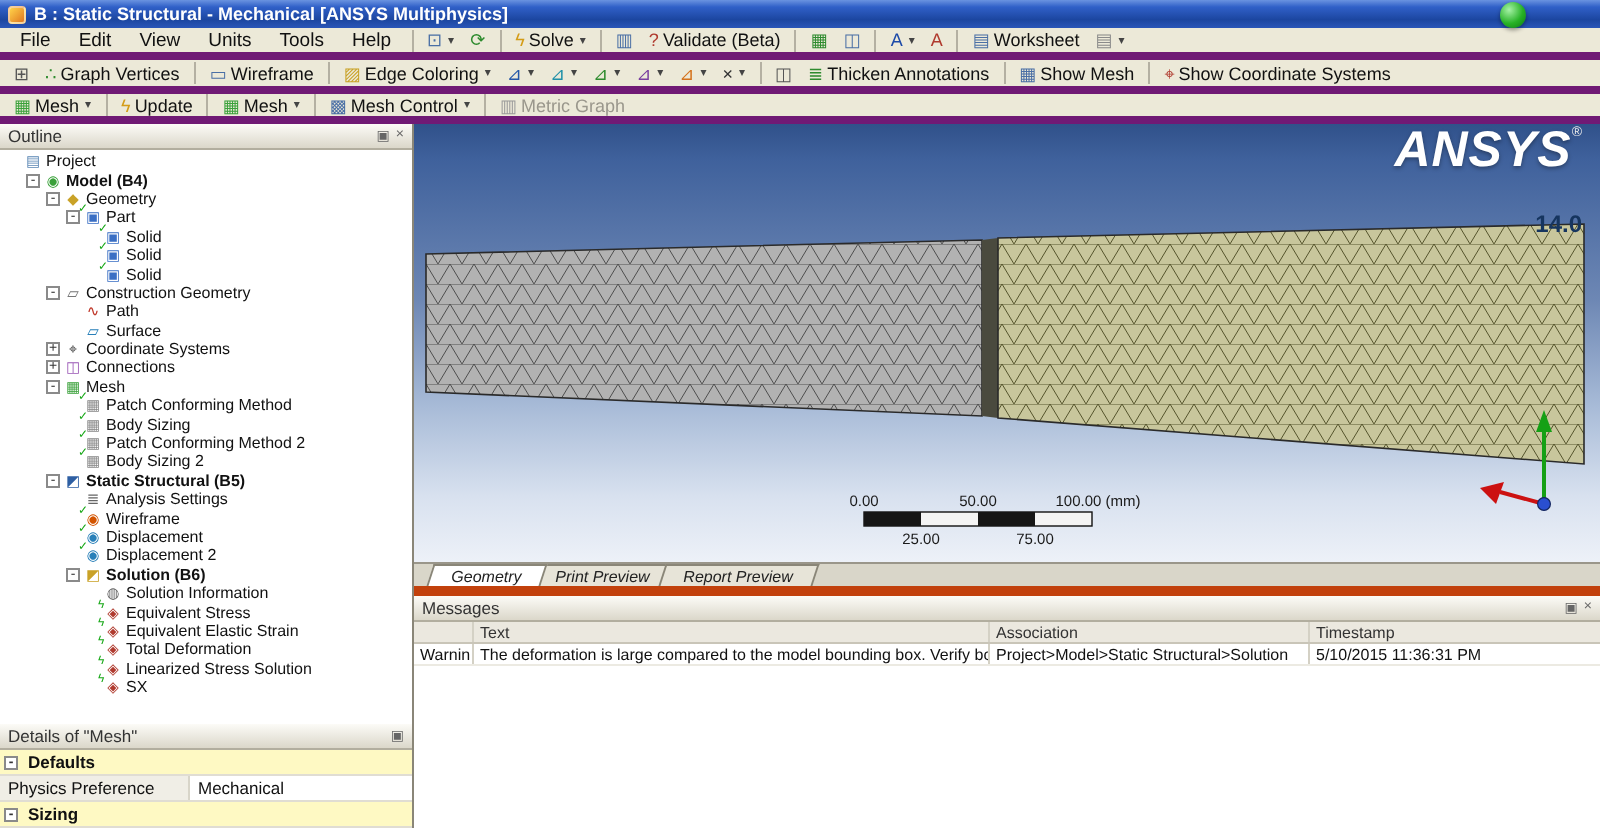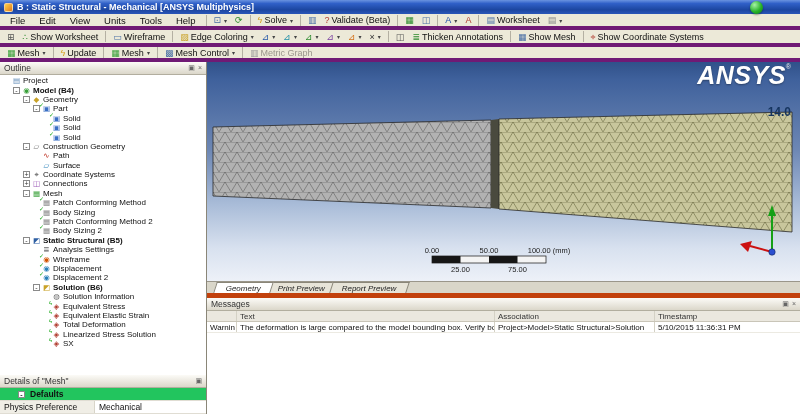--- a/index.html
+++ b/index.html
@@ -31,21 +31,21 @@
   .trow{display:flex;align-items:center;height:9.4px;white-space:nowrap;font-size:8px;line-height:9px}
   .exp{width:7px;height:7px;flex:none;border:1px solid #8a8a8a;background:#fff;font-size:7px;line-height:5px;text-align:center;color:#333;margin-right:2px}
   .exps{width:9px;flex:none}
   .tico{position:relative;width:9px;flex:none;text-align:center;font-size:7.5px;line-height:9px}
   .badge{position:absolute;left:-3px;top:-3px;font-size:6px;color:#18a818}
   .tlabel{margin-left:2px}
   .tlabel.b{font-weight:bold}
 
   .details{flex:none}
   .drow{display:flex;height:13px;border-bottom:1px solid #e0ddd3;font-size:8.5px;align-items:center}
-  .drow.section{background:#22c55e;font-weight:bold;padding-left:18px}
+  .drow.section{background:#fef9c3;font-weight:bold;padding-left:2px}
   .dlabel{width:95px;flex:none;background:#f0eee6;height:100%;display:flex;align-items:center;padding-left:4px;border-right:1px solid #d8d5c9}
   .dval{flex:1;display:flex;align-items:center;padding-left:4px;background:#fff;height:100%}
 
   .right{flex:1;display:flex;flex-direction:column;min-width:0}
   .viewport{height:219px;flex:none;position:relative;background:linear-gradient(180deg,#30518a 0%,#3f619c 8%,#6d87b4 40%,#a9bcd8 65%,#d8e1ef 85%,#edf1f8 100%)}
   .vpsvg{position:absolute;inset:0;width:100%;height:100%}
   .logo{position:absolute;top:1px;right:9px;text-align:right;line-height:1;z-index:5}
   .logo .brand{font-size:25px;font-weight:bold;font-style:italic;color:#fff;letter-spacing:.5px;text-shadow:0 1px 2px rgba(0,0,0,.35)}
   .logo .reg{font-size:7px;color:#eaeaea;vertical-align:top}
   .logo .ver{font-size:12px;font-weight:bold;color:#16355f;margin-top:18px}
@@ -128,21 +128,21 @@
       <span class="g" style="color: rgb(138, 138, 138);">▤</span>
       <span class="dd">▾</span>
     </span>
   </div>
 <div class="tbar tbar2" id="bar-view">
     <span class="tbtn">
       <span class="g" style="color: rgb(85, 85, 85);">⊞</span>
     </span>
     <span class="tbtn">
       <span class="g" style="color: rgb(46, 139, 46);">∴</span>
-      <span class="lb">Show Worksheet</span>
+      <span class="lb">Graph Vertices</span>
     </span>
     <span class="sep"></span>
     <span class="tbtn">
       <span class="g" style="color: rgb(74, 111, 165);">▭</span>
       <span class="lb">Wireframe</span>
     </span>
     <span class="sep"></span>
     <span class="tbtn">
       <span class="g" style="color: rgb(201, 162, 39);">▨</span>
       <span class="lb">Edge Coloring</span>
@@ -384,20 +384,24 @@
       </span>
     </div>
     <div class="details" id="details">
         <div class="drow section">
           <span class="exp">-</span>
           <span style="margin-left: 3px;">Defaults</span>
         </div>
         <div class="drow">
           <span class="dlabel">Physics Preference</span>
           <span class="dval">Mechanical</span>
+        </div>
+        <div class="drow section">
+          <span class="exp">-</span>
+          <span style="margin-left: 3px;">Sizing</span>
         </div>
       </div>
   </div>
 
   <div class="right">
     <div class="viewport">
       <svg class="vpsvg" viewBox="0 0 593 219" preserveAspectRatio="none">
         <defs>
           <pattern id="pg" width="12" height="10" patternUnits="userSpaceOnUse">
             <rect width="12" height="10" fill="#b2b2b2"></rect>

